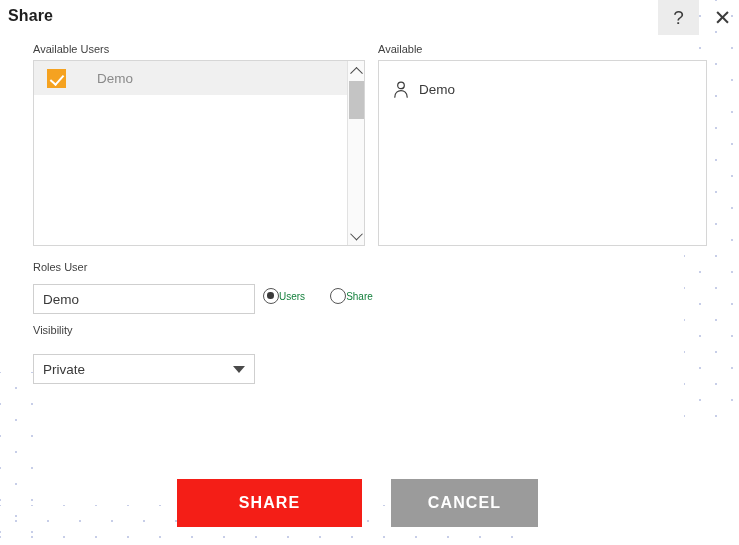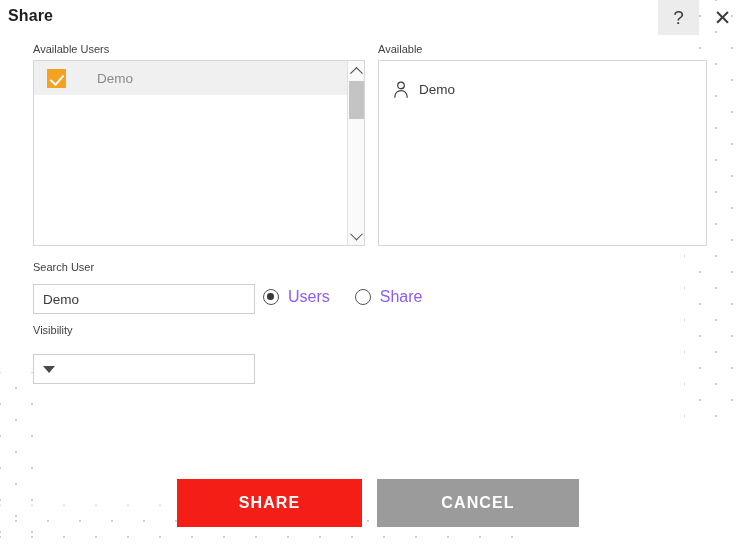--- a/index.html
+++ b/index.html
@@ -227,23 +227,22 @@
   }
   .radio-circle.checked::after {
     content: "";
     position: absolute;
     left: 3px; top: 3px;
     width: 6.5px; height: 6.5px;
     border-radius: 50%;
     background: #3a3a3a;
   }
   .radio-text {
-    margin-left: 9px;
-    font-size: 16px;
-    color: #8b5cf6;
+    font-size: 10px;
+    color: #15803d;
   }
 
   
   .select-box {
     position: absolute;
     left: 33px; top: 354px;
     width: 222px; height: 30px;
     box-sizing: border-box;
     border: 1px solid #cfcfcf;
     background: #ffffff;
@@ -272,21 +271,21 @@
     height: 48px;
     border: none;
     font-family: "Liberation Sans", sans-serif;
     font-size: 16px;
     font-weight: bold;
     letter-spacing: 1.1px;
     color: #ffffff;
     cursor: pointer;
   }
   #share-button  { left: 177px; width: 185px; background: #f41e17; }
-  #cancel-button { left: 377px; width: 202px; background: #9b9b9b; }
+  #cancel-button { left: 391px; width: 147px; background: #9b9b9b; }
 </style>
 </head>
 <body>
 
 <div class="dots" id="dots-right"></div>
 <div class="dots" id="dots-left"></div>
 <div class="dots" id="dots-bottom"></div>
 
 <div id="page-title">Share</div>
 
@@ -314,33 +313,34 @@
 <div class="listbox" id="selected-users-list">
   <div class="sel-row">
     <svg class="person-icon" viewBox="0 0 16 17">
       <circle cx="8" cy="4.4" r="3.3" fill="none" stroke="#3a3a3a" stroke-width="1.2"></circle>
       <path d="M1.8 16.2 C1.8 11.6 5 9.6 8 9.6 C11 9.6 14.2 11.6 14.2 16.2" fill="none" stroke="#3a3a3a" stroke-width="1.2" stroke-linecap="round"></path>
     </svg>
     <span class="sel-label">Demo</span>
   </div>
 </div>
 
-<div class="field-label" id="label-search">Search User</div>
+<div class="field-label" id="label-search">Roles User</div>
 <input class="text-input" type="text" value="Demo" style="">
 
 <div class="radio-group">
   <div class="radio-item">
     <span class="radio-circle checked"></span>
     <span class="radio-text">Users</span>
   </div>
   <div class="radio-item">
     <span class="radio-circle"></span>
     <span class="radio-text">Share</span>
   </div>
 </div>
 
 <div class="field-label" id="label-visibility">Visibility</div>
 <div class="select-box">
+  <span class="select-value">Private</span>
   <span class="select-caret"></span>
 </div>
 
 <button class="action-btn" id="share-button">SHARE</button>
 <button class="action-btn" id="cancel-button">CANCEL</button>
 
 </body></html>

